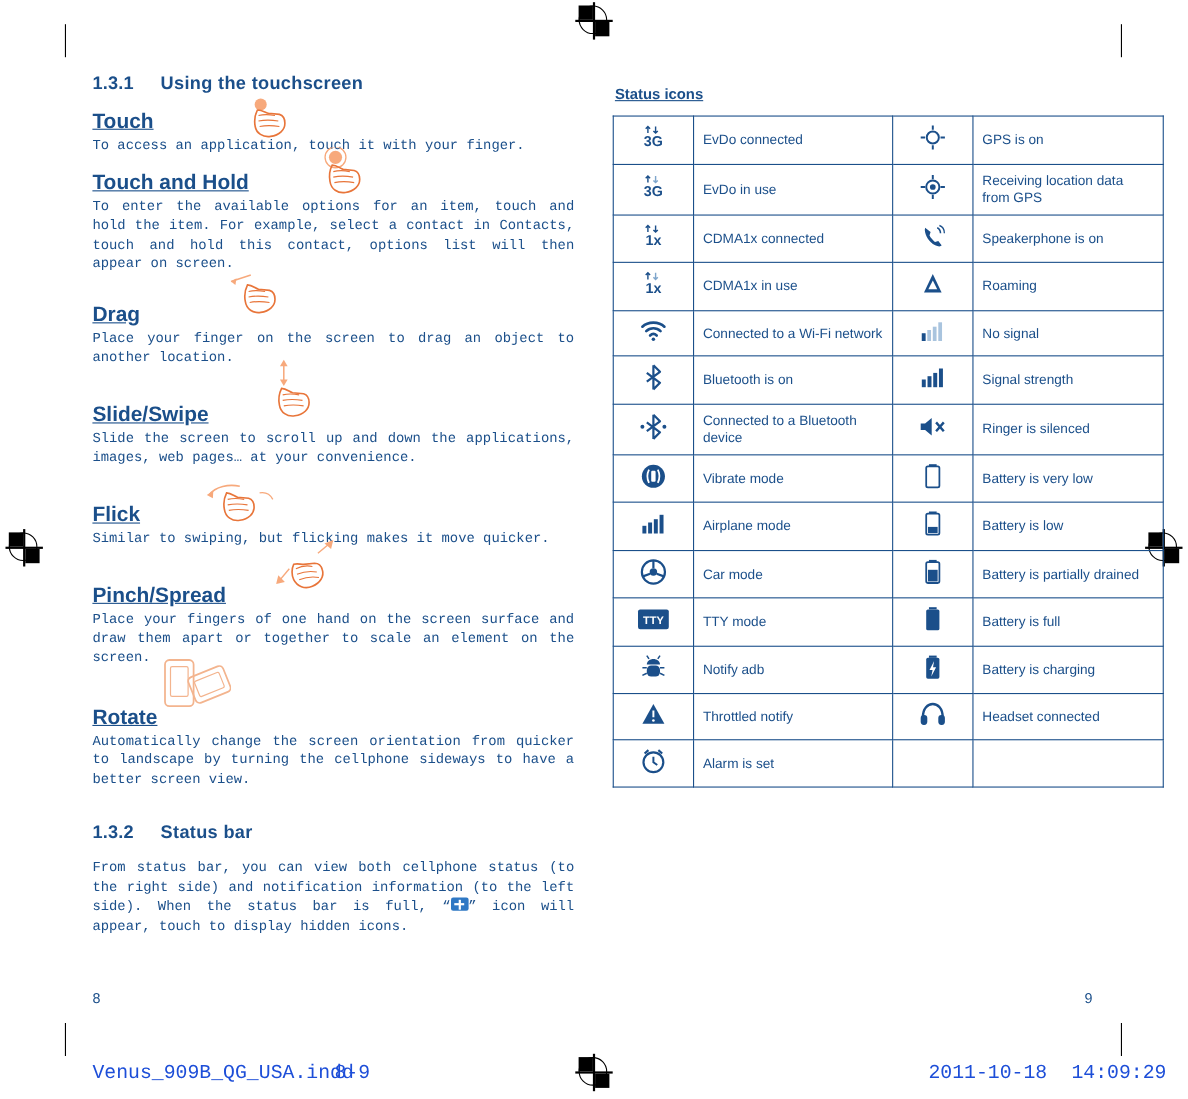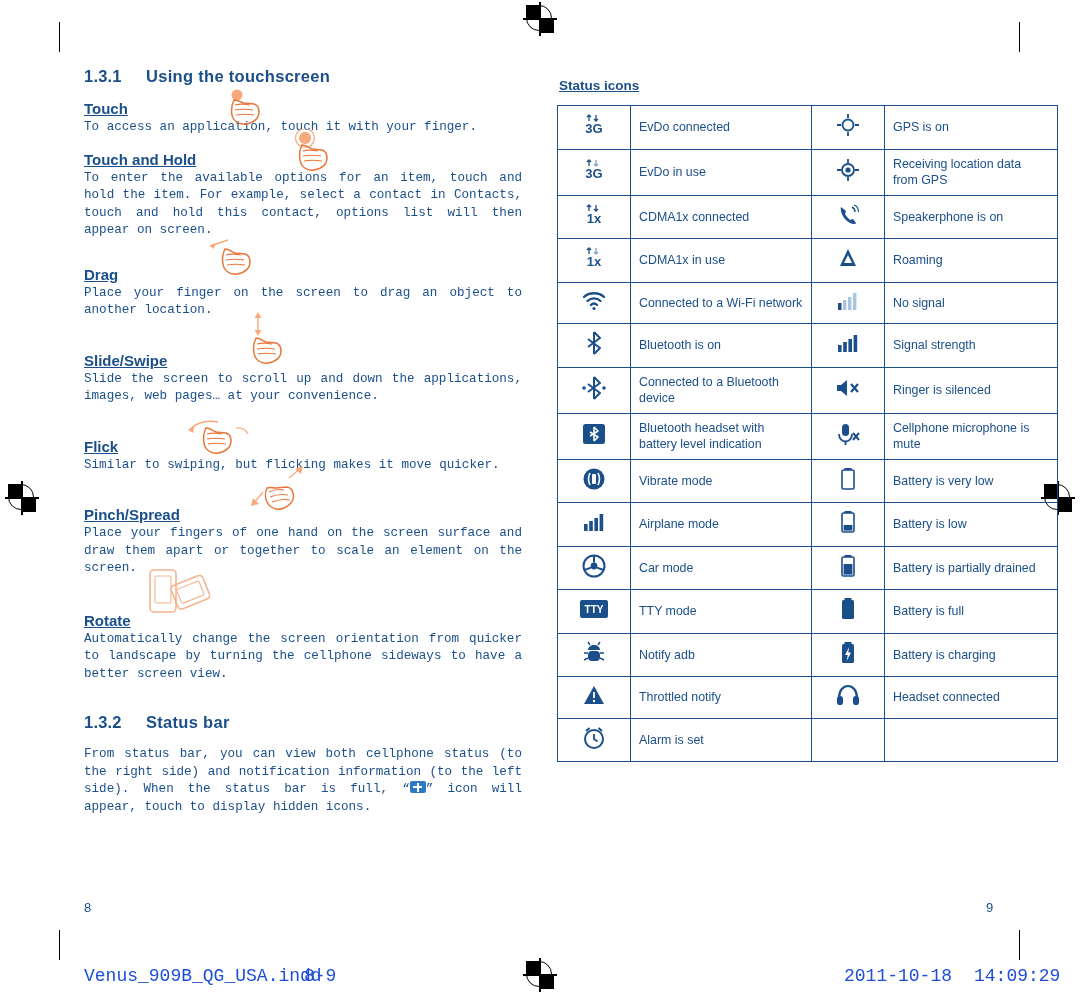--- a/index.html
+++ b/index.html
@@ -28,21 +28,21 @@
   .col-right{position:absolute;left:557px;top:70px;width:440px;}
 
   h2.sec{
     font-size:16.5px;font-weight:bold;color:#1b4f8a;margin:0 0 14px 0;
     letter-spacing:.2px;
   }
   h2.sec .num{display:inline-block;width:62px;}
   h2.sec .txt{letter-spacing:.3px;}
 
   .sub{
-    font-size:15px;font-weight:bold;color:#1b4f8a;
+    font-size:19px;font-weight:bold;color:#1b4f8a;
     text-decoration:underline;margin:0 0 2px 0;display:inline-block;text-align:center;
   }
   p.body{
     font-size:12.6px;line-height:17.5px;color:#1b4f8a;margin:0 0 0 0;
     text-align:justify;
     font-family:Liberation Mono, monospace;
   }
   .blk{margin-bottom:13px;position:relative;}
 
   
@@ -371,38 +371,20 @@
           <td class="lb">Connected to a Bluetooth device</td>
           <td class="ic">
             <svg width="28" height="24" viewBox="0 0 28 24">
               <path d="M3 9 L7 9 L13 4 L13 20 L7 15 L3 15 Z" fill="#1b4f8a"></path>
               <path d="M17 8 L24 16 M24 8 L17 16" stroke="#1b4f8a" stroke-width="2.2"></path>
             </svg>
           </td>
           <td class="lb2">Ringer is silenced</td>
         </tr>
 
-        <tr>
-          <td class="ic">
-            <svg width="28" height="26" viewBox="0 0 28 26">
-              <rect x="3" y="3" width="22" height="20" rx="2.5" fill="#1b4f8a"></rect>
-              <path d="M14 6 L14 20 M14 6 L18 10 L10 15 M14 20 L18 16 L10 11" stroke="#ffffff" stroke-width="1.6" fill="none" stroke-linejoin="round"></path>
-            </svg>
-          </td>
-          <td class="lb">Bluetooth headset with battery level indication</td>
-          <td class="ic">
-            <svg width="26" height="26" viewBox="0 0 26 26">
-              <rect x="7" y="3" width="7" height="12" rx="3.5" fill="#1b4f8a"></rect>
-              <path d="M4 13 C4 18,7.5 20.5,10.5 20.5 C13.5 20.5,17 18,17 13" stroke="#1b4f8a" stroke-width="1.8" fill="none"></path>
-              <path d="M10.5 20.5 L10.5 24" stroke="#1b4f8a" stroke-width="1.8"></path>
-              <path d="M18 12 L24 19 M24 12 L18 19" stroke="#1b4f8a" stroke-width="2"></path>
-            </svg>
-          </td>
-          <td class="lb2">Cellphone microphone is mute</td>
-        </tr>
 
         <tr>
           <td class="ic">
             <svg width="26" height="26" viewBox="0 0 26 26">
               <circle cx="13" cy="13" r="10.5" fill="#1b4f8a"></circle>
               <path d="M9 7 C7 11,7 15,9 19" stroke="#ffffff" stroke-width="1.6" fill="none"></path>
               <path d="M17 7 C19 11,19 15,17 19" stroke="#ffffff" stroke-width="1.6" fill="none"></path>
               <rect x="11" y="8" width="4" height="10" rx="1" fill="#ffffff"></rect>
             </svg>
           </td>

